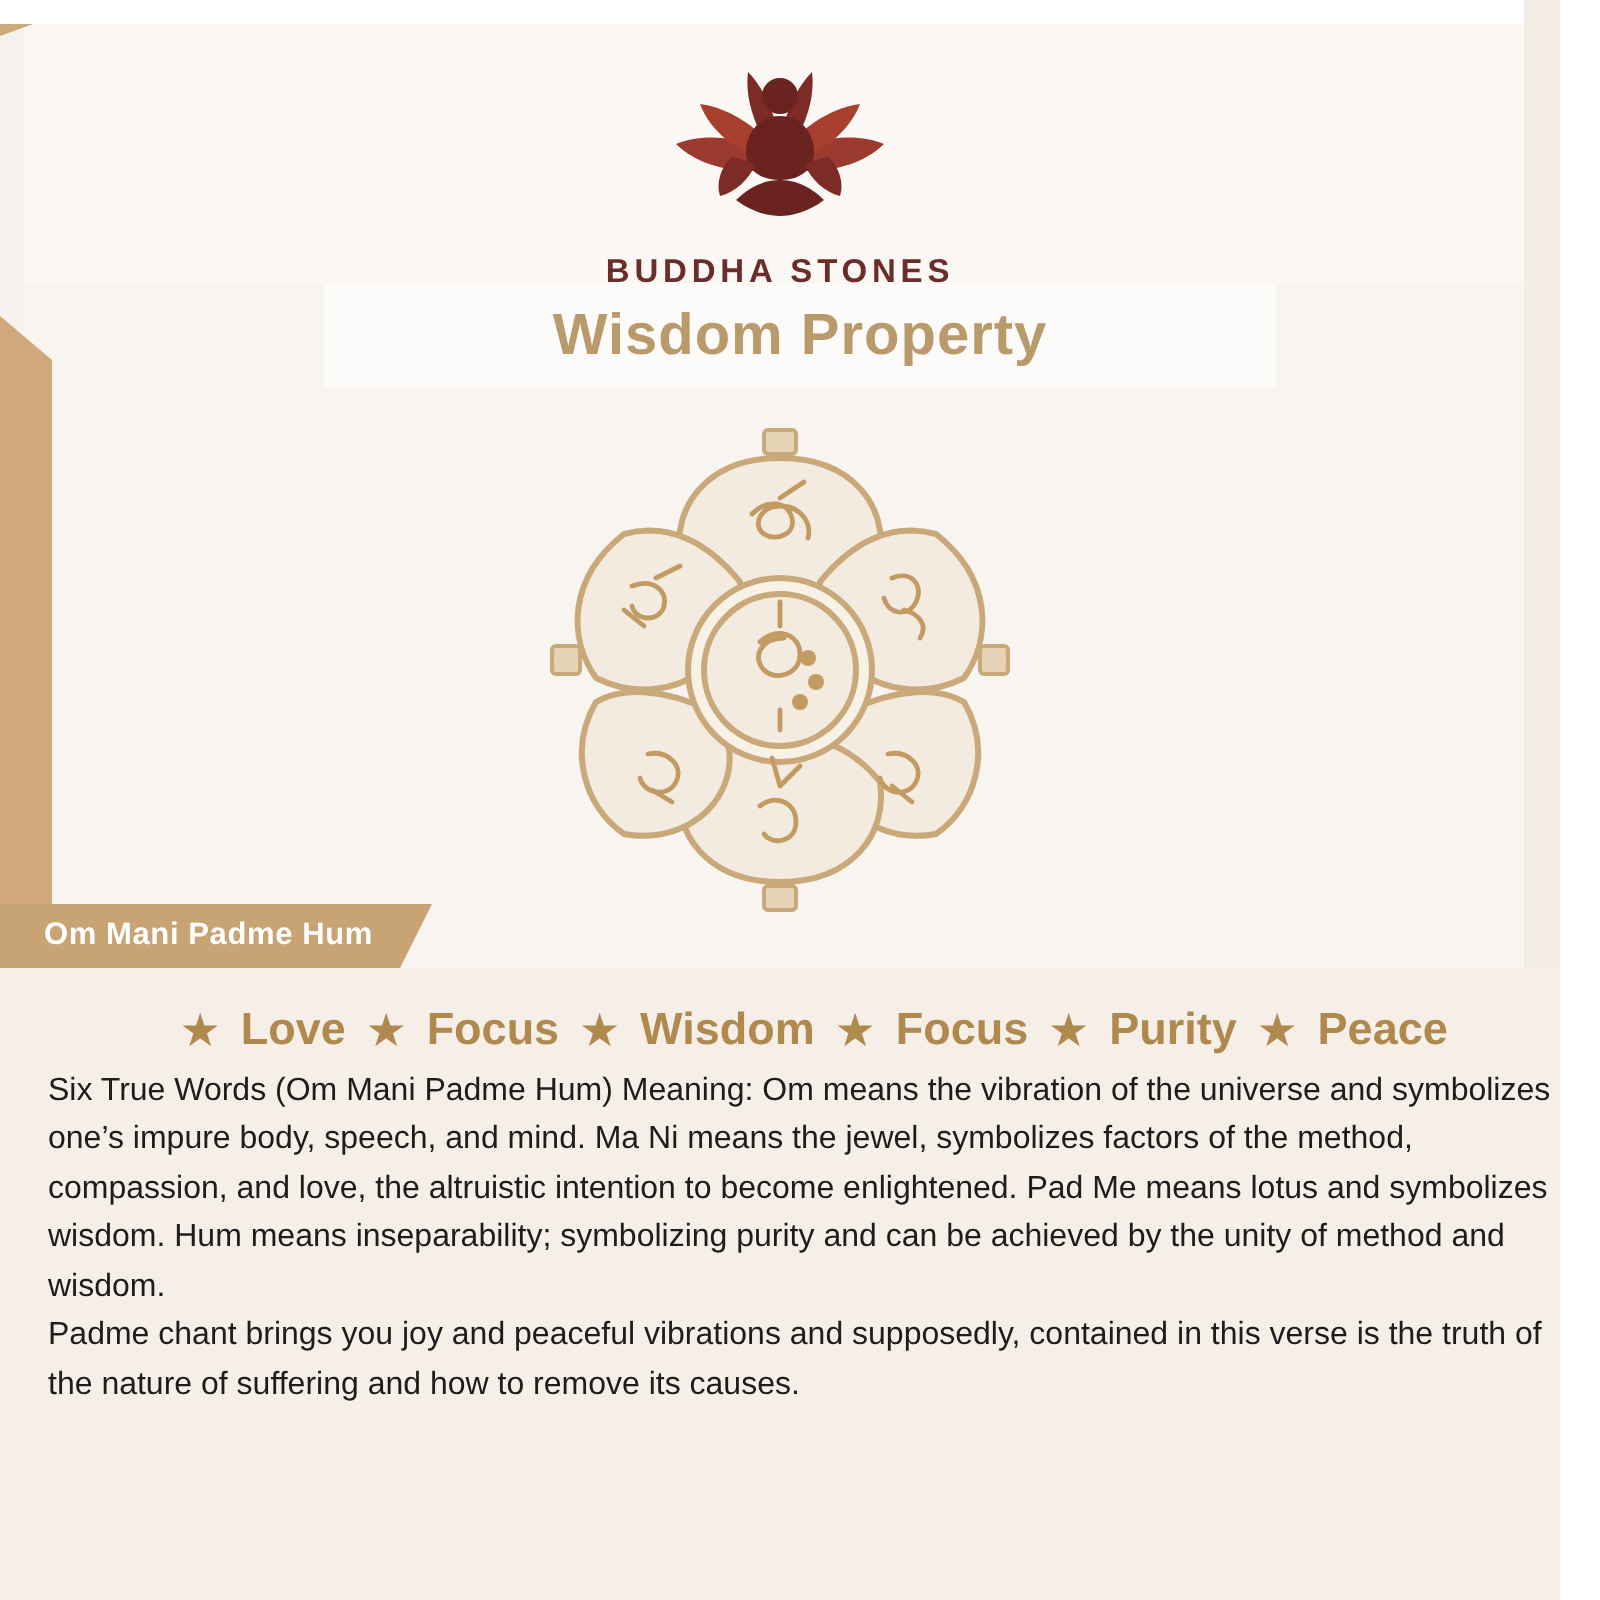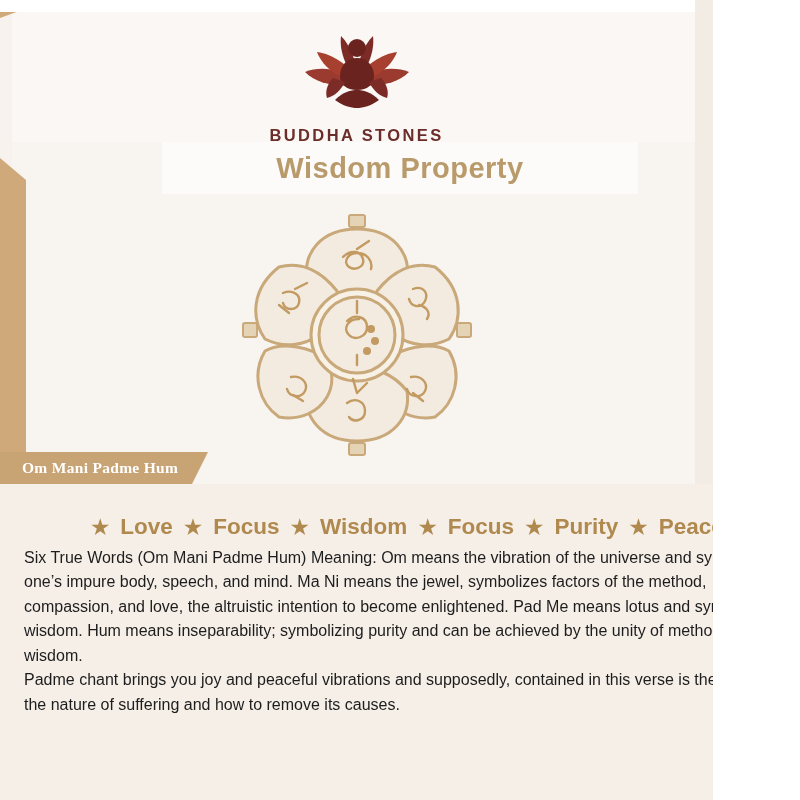--- a/index.html
+++ b/index.html
@@ -8,21 +8,21 @@
   }
   body {
     width: 800px;
     height: 800px;
     font-family: "Liberation Sans", sans-serif;
     background: #ffffff;
     overflow: hidden;
   }
   .page {
     position: relative;
-    width: 713px;
+    width: 780px;
     height: 800px;
     background: #f7f2ed;
     overflow: hidden;
   }
   .band-top {
     position: absolute;
     top: 0; left: 0;
     width: 100%;
     height: 12px;
     background: #ffffff;
@@ -138,42 +138,41 @@
     top: 452px;
     height: 32px;
     background: #c8a374;
     display: flex;
     align-items: center;
     padding: 0 14px 0 22px;
     color: #ffffff;
     font-size: 15.5px;
     font-weight: bold;
     letter-spacing: 0.3px;
-    font-family: Liberation Serif, serif;
   }
   .tag:after {
     content: "";
     position: absolute;
     right: -16px; top: 0;
     width: 0; height: 0;
     border-top: 32px solid #c8a374;
     border-right: 16px solid transparent;
   }
 
   
   .panel {
     position: absolute;
     left: 0;
     top: 484px;
     width: 800px;
     height: 316px;
     background: #f6efe8;
   }
   .keywords {
-    margin: 30px 0 4px 0;
+    margin: 18px 0 4px 0;
     text-align: center;
     font-size: 22.5px;
     font-weight: bold;
     color: #b0894f;
     white-space: nowrap;
     padding-left: 16px;
   }
   .keywords .star {
     color: #b0894f;
     font-size: 20px;

